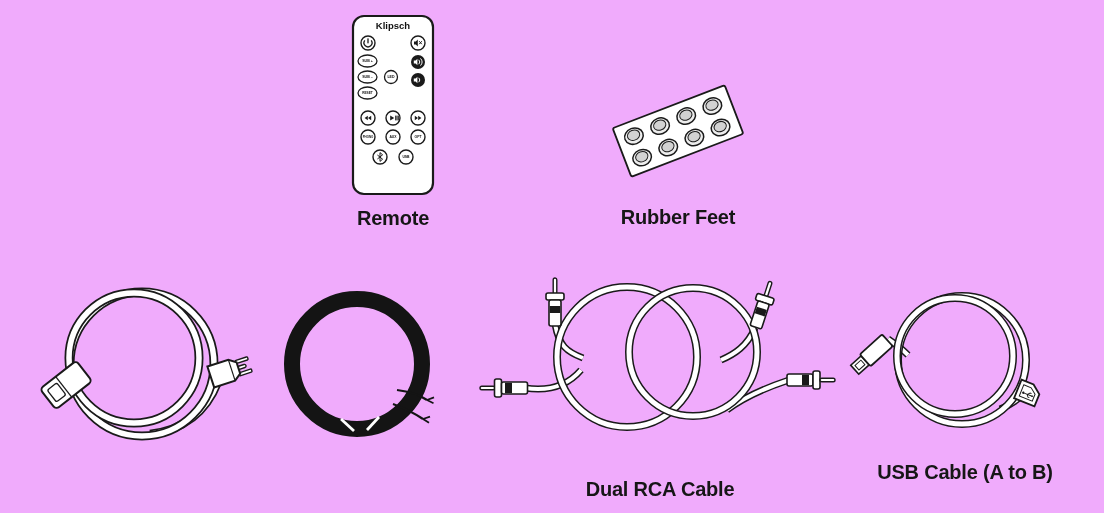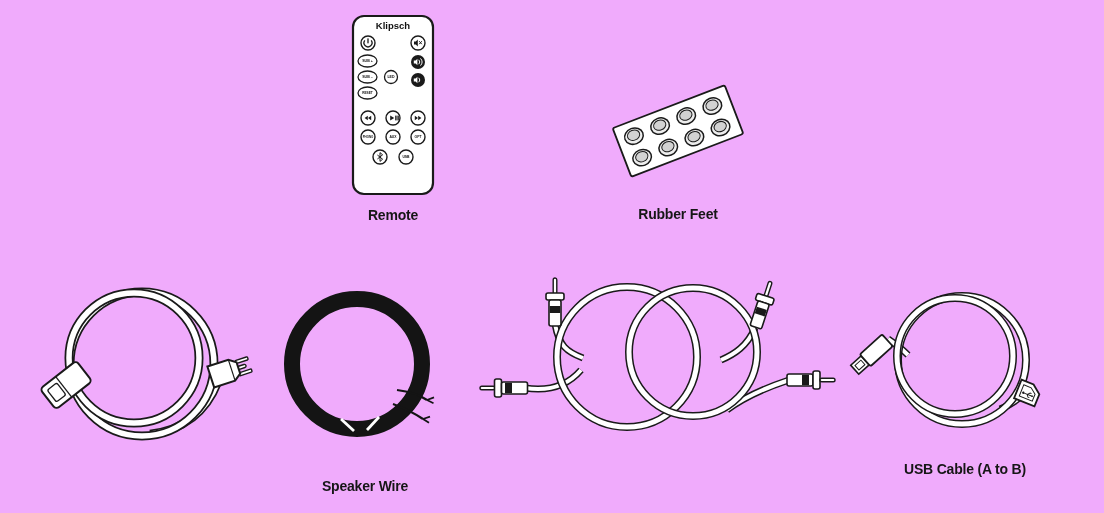--- a/index.html
+++ b/index.html
@@ -8,21 +8,21 @@
   .canvas {
     position: relative;
     width: 1104px;
     height: 513px;
     background: #f0abfc;
     overflow: hidden;
   }
   figure { position: absolute; display: flex; flex-direction: column; align-items: center; }
   figcaption {
     font-weight: 700;
-    font-size: 14px;
+    font-size: 20px;
     color: #161616;
     letter-spacing: -0.2px;
     text-align: center;
     white-space: nowrap;
     width: 100%;
   }
   svg { overflow: visible; display: block; }
   svg text { font-family: "Liberation Sans", sans-serif; }
 
   .fig-remote  { left: 318px; top: 14px;  width: 150px; }
@@ -209,21 +209,20 @@
         <path d="M56 147 l13 12" stroke="#ffffff" stroke-width="2.8"></path>
         <path d="M94 145 l-12 13" stroke="#ffffff" stroke-width="2.8"></path>
       </g>
       <g stroke="#141414" fill="none">
         <path d="M112 118 C128 120 136 124 142 128" stroke-width="2.2"></path>
         <path d="M142 128 l7 -2.6 M142 128 l6.5 3.2" stroke-width="1.8"></path>
         <path d="M108 132 C124 138 132 143 138 147" stroke-width="2.2"></path>
         <path d="M138 147 l7 -2.4 M138 147 l6 3.8" stroke-width="1.8"></path>
       </g>
     </svg>
-    <figcaption>Speaker Wire</figcaption>
   </figure>
 
   <figure class="fig-rca">
     <svg width="390" height="180" viewBox="0 0 390 180">
 
       <g>
         <path d="M90 62 C94 84 102 90 118 96" fill="none" stroke="#1a1a1a" stroke-width="7"></path>
         <path d="M90 62 C94 84 102 90 118 96" fill="none" stroke="#ffffff" stroke-width="4"></path>
         <path d="M290 66 C282 84 270 92 256 98" fill="none" stroke="#1a1a1a" stroke-width="7"></path>
         <path d="M290 66 C282 84 270 92 256 98" fill="none" stroke="#ffffff" stroke-width="4"></path>
@@ -261,20 +260,21 @@
         <rect x="40" y="120.8" width="7" height="10.4" fill="#1a1a1a"></rect>
       </g>
 
       <g>
         <rect x="322" y="112" width="26" height="12" rx="2" fill="#ffffff" stroke="#1a1a1a" stroke-width="1.6"></rect>
         <rect x="348" y="109" width="7" height="18" rx="2" fill="#ffffff" stroke="#1a1a1a" stroke-width="1.6"></rect>
         <rect x="355" y="116.2" width="15" height="3.6" rx="1.8" fill="#ffffff" stroke="#1a1a1a" stroke-width="1.4"></rect>
         <rect x="337" y="112.8" width="7" height="10.4" fill="#1a1a1a"></rect>
       </g>
     </svg>
+    <figcaption>Dual RCA Cable</figcaption>
   </figure>
 
   <figure class="fig-usb">
     <svg width="230" height="185" viewBox="0 0 230 185">
 
       <g>
         <path d="M38 64 Q50 72 58 80" fill="none" stroke="#1a1a1a" stroke-width="7"></path>
         <path d="M38 64 Q50 72 58 80" fill="none" stroke="#ffffff" stroke-width="4"></path>
         <path d="M150 134 Q166 128 174 118" fill="none" stroke="#1a1a1a" stroke-width="7"></path>
         <path d="M150 134 Q166 128 174 118" fill="none" stroke="#ffffff" stroke-width="4"></path>

